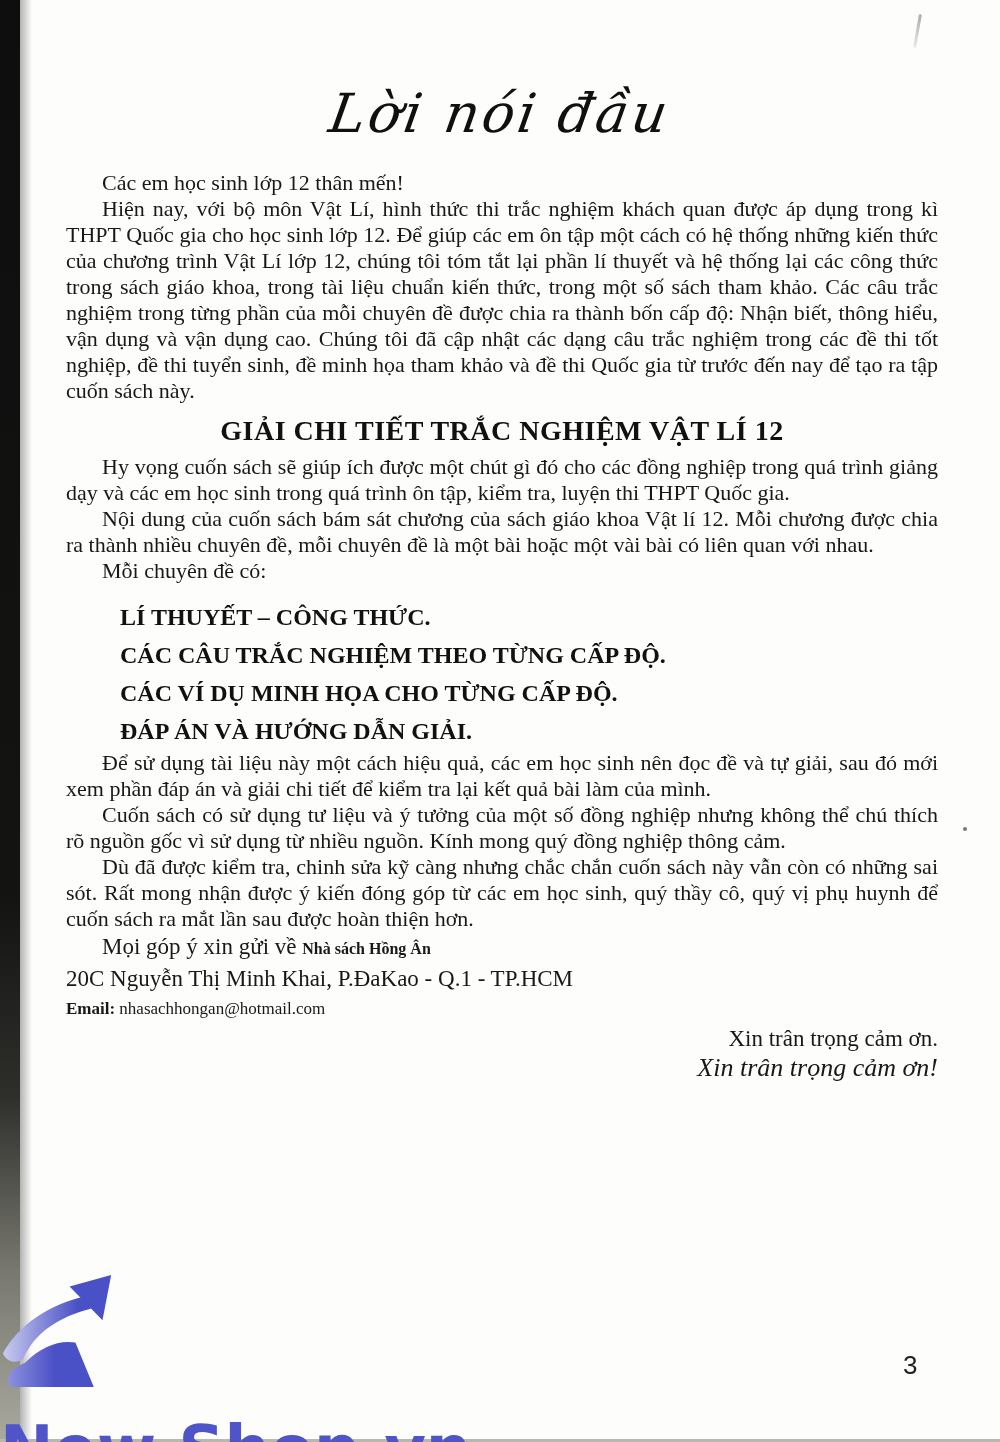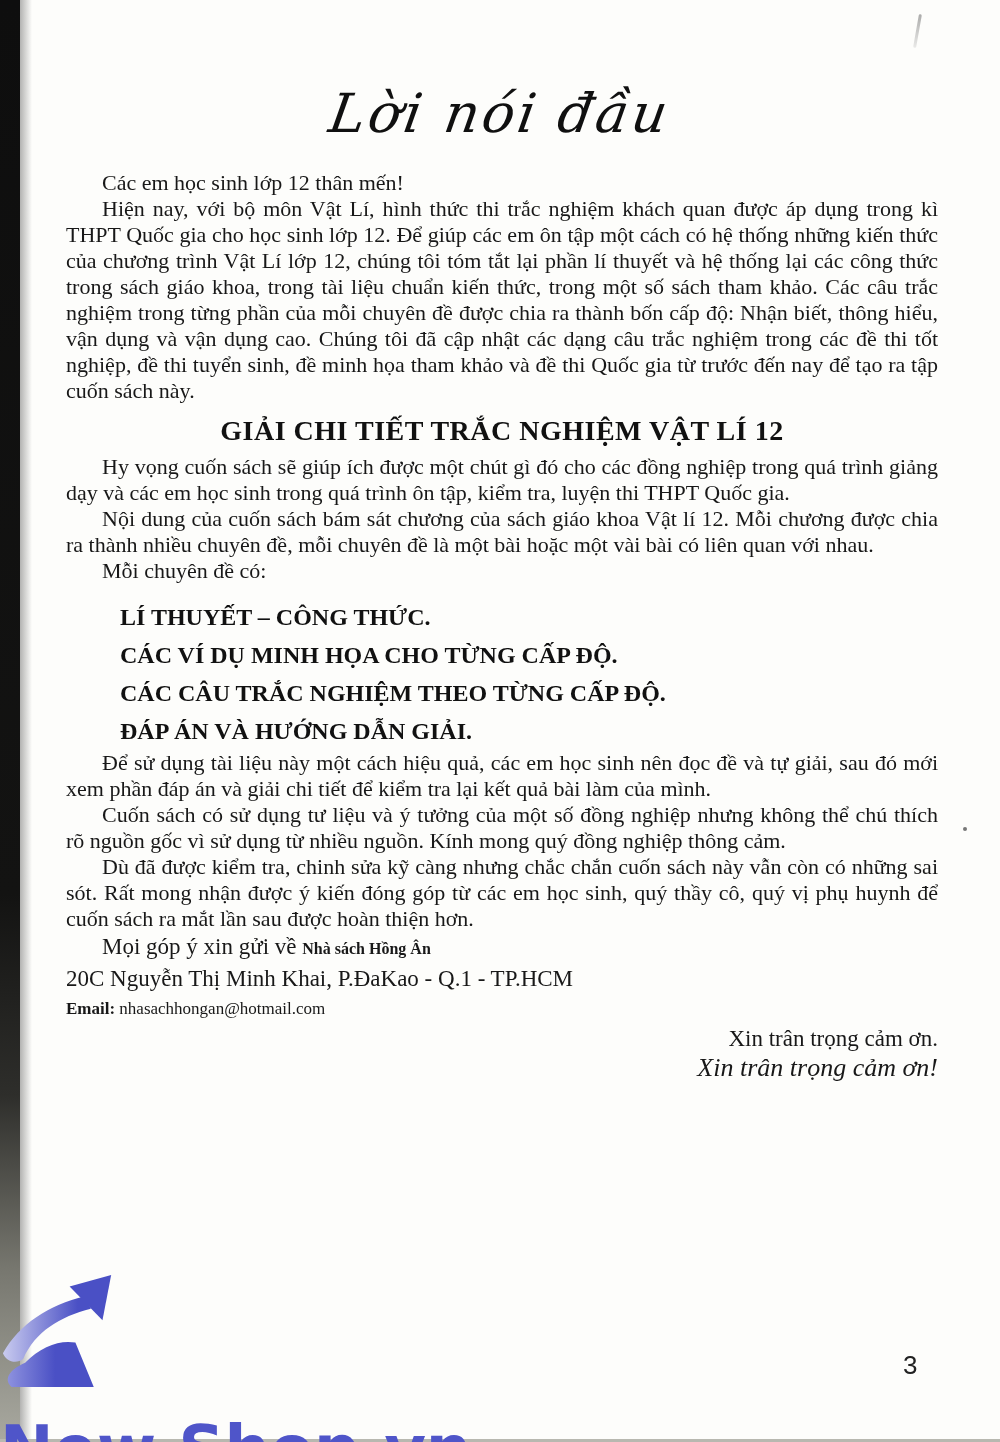--- a/index.html
+++ b/index.html
@@ -115,22 +115,22 @@
     <p class="p-intro">Hiện nay, với bộ môn Vật Lí, hình thức thi trắc nghiệm khách quan được áp dụng trong kì THPT Quốc gia cho học sinh lớp 12. Để giúp các em ôn tập một cách có hệ thống những kiến thức của chương trình Vật Lí lớp 12, chúng tôi tóm tắt lại phần lí thuyết và hệ thống lại các công thức trong sách giáo khoa, trong tài liệu chuẩn kiến thức, trong một số sách tham khảo. Các câu trắc nghiệm trong từng phần của mỗi chuyên đề được chia ra thành bốn cấp độ: Nhận biết, thông hiểu, vận dụng và vận dụng cao. Chúng tôi đã cập nhật các dạng câu trắc nghiệm trong các đề thi tốt nghiệp, đề thi tuyển sinh, đề minh họa tham khảo và đề thi Quốc gia từ trước đến nay để tạo ra tập cuốn sách này.</p>
 
     <h2 class="book-heading">GIẢI CHI TIẾT TRẮC NGHIỆM VẬT LÍ 12</h2>
 
     <p class="p-hope">Hy vọng cuốn sách sẽ giúp ích được một chút gì đó cho các đồng nghiệp trong quá trình giảng dạy và các em học sinh trong quá trình ôn tập, kiểm tra, luyện thi THPT Quốc gia.</p>
     <p class="p-structure">Nội dung của cuốn sách bám sát chương của sách giáo khoa Vật lí 12. Mỗi chương được chia ra thành nhiều chuyên đề, mỗi chuyên đề là một bài hoặc một vài bài có liên quan với nhau.</p>
     <p class="p-each">Mỗi chuyên đề có:</p>
 
     <ul class="features">
       <li>LÍ THUYẾT – CÔNG THỨC.</li>
+      <li>CÁC CÂU TRẮC NGHIỆM THEO TỪNG CẤP ĐỘ.</li>
       <li>CÁC VÍ DỤ MINH HỌA CHO TỪNG CẤP ĐỘ.</li>
-      <li>CÁC CÂU TRẮC NGHIỆM THEO TỪNG CẤP ĐỘ.</li>
       <li>ĐÁP ÁN VÀ HƯỚNG DẪN GIẢI.</li>
     </ul>
 
     <p class="p-usage">Để sử dụng tài liệu này một cách hiệu quả, các em học sinh nên đọc đề và tự giải, sau đó mới xem phần đáp án và giải chi tiết để kiểm tra lại kết quả bài làm của mình.</p>
     <p class="p-sources">Cuốn sách có sử dụng tư liệu và ý tưởng của một số đồng nghiệp nhưng không thể chú thích rõ nguồn gốc vì sử dụng từ nhiều nguồn. Kính mong quý đồng nghiệp thông cảm.</p>
     <p class="p-errata">Dù đã được kiểm tra, chinh sửa kỹ càng nhưng chắc chắn cuốn sách này vẫn còn có những sai sót. Rất mong nhận được ý kiến đóng góp từ các em học sinh, quý thầy cô, quý vị phụ huynh để cuốn sách ra mắt lần sau được hoàn thiện hơn.</p>
 
     <p class="feedback"><span>Mọi góp ý xin gửi về </span><strong>Nhà sách Hồng Ân</strong></p>
 
     <p class="address">20C Nguyễn Thị Minh Khai, P.ĐaKao - Q.1 - TP.HCM</p>

